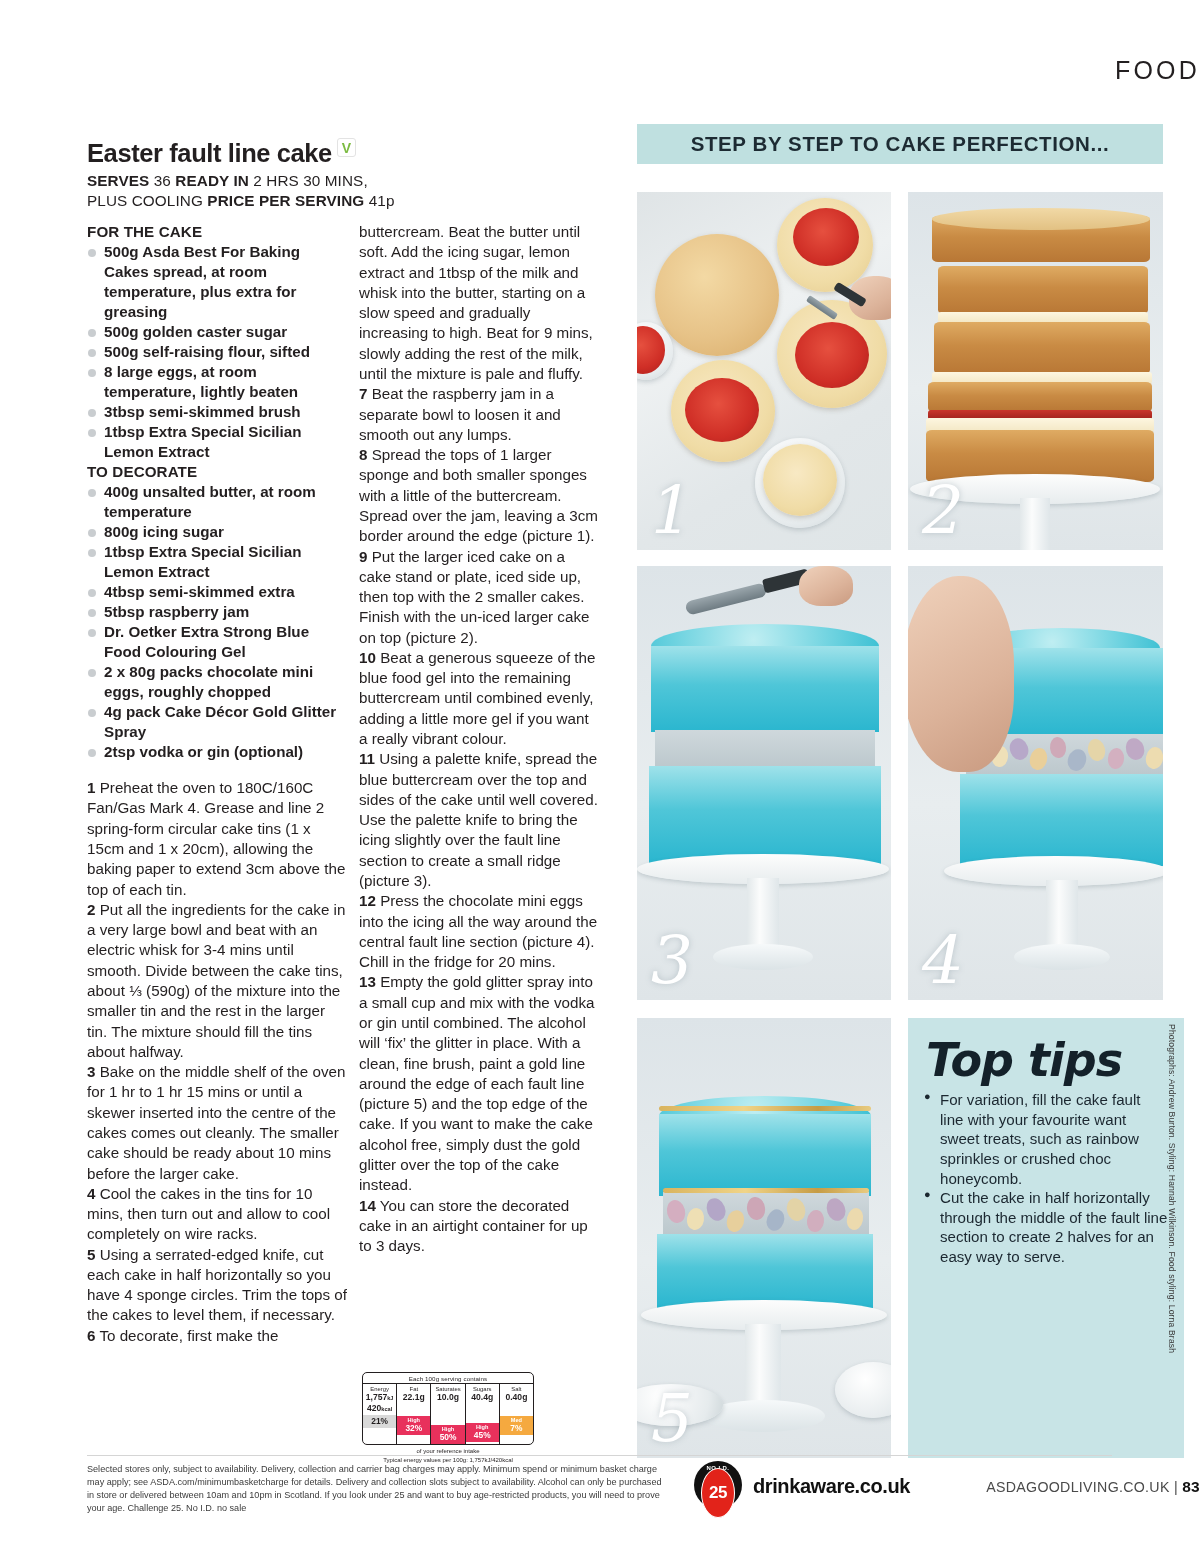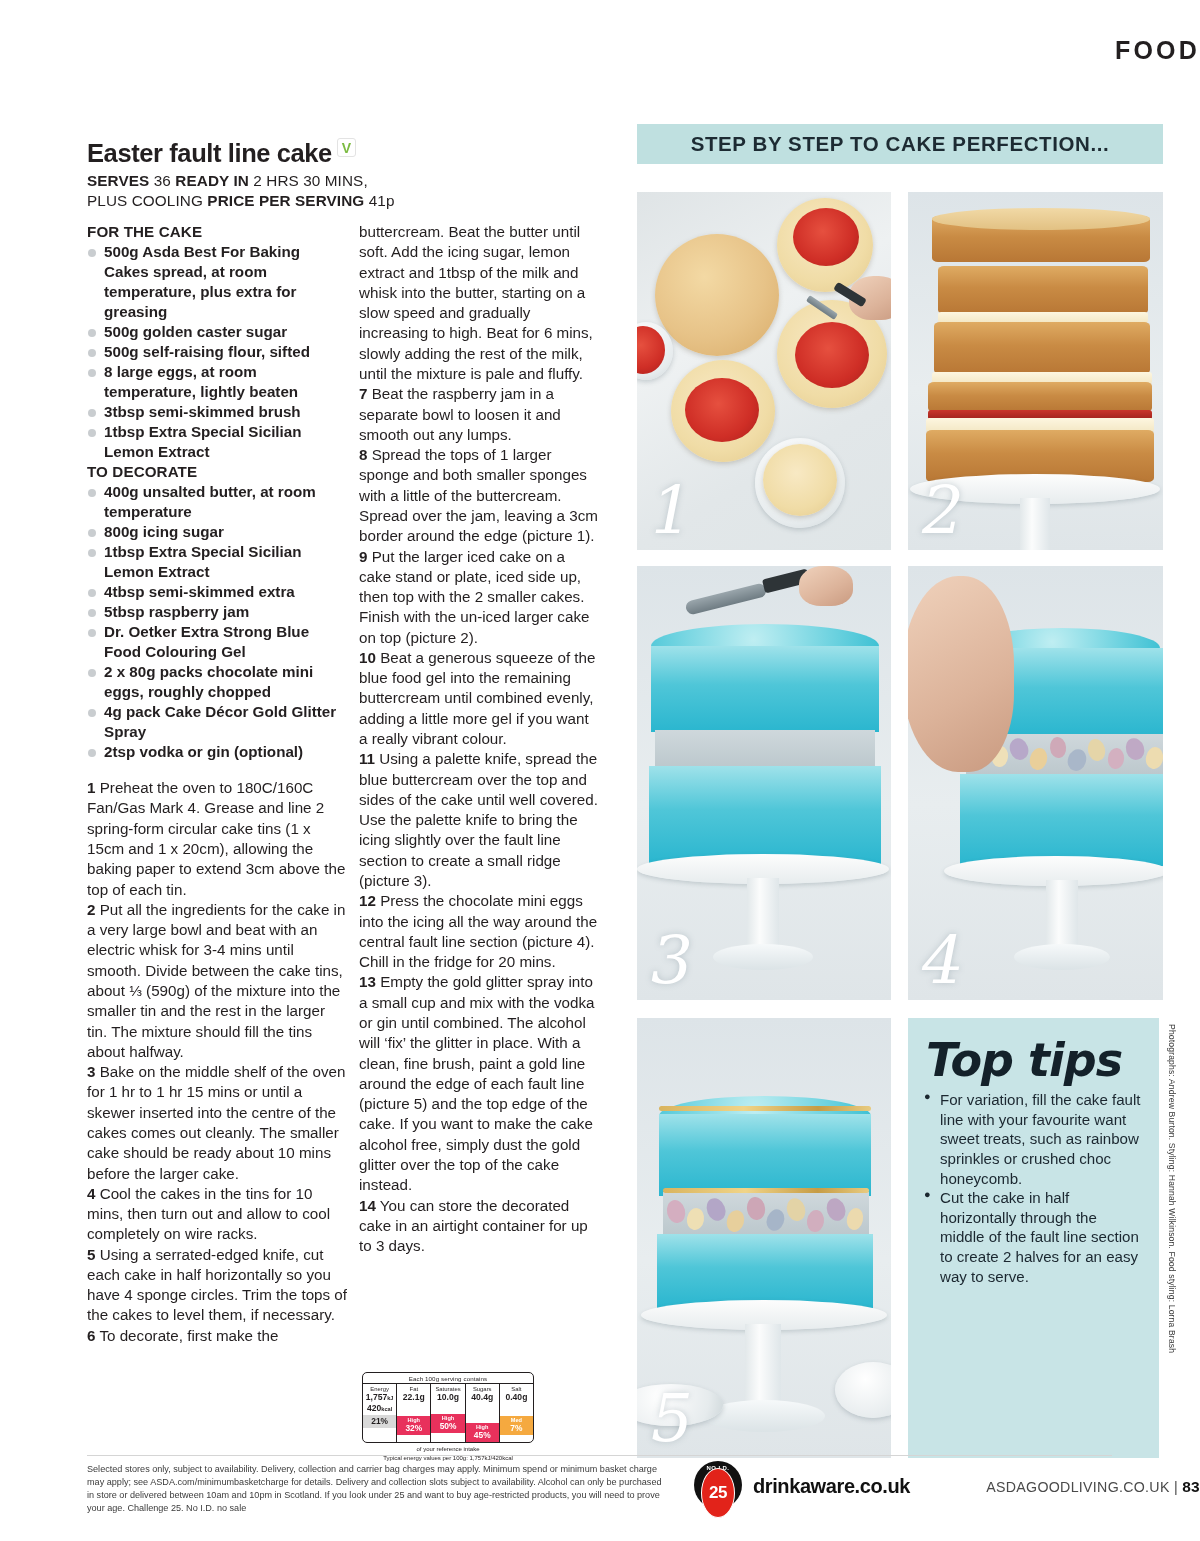--- a/index.html
+++ b/index.html
@@ -7,22 +7,22 @@
     width: 1200px; height: 1541px;
     background: #ffffff;
     font-family: "Liberation Sans", sans-serif;
     color: #231f20;
     overflow: hidden;
   }
   .page { position: relative; width: 1200px; height: 1541px; }
 
   
   .food-header {
-    position: absolute; top: 36px; right: 0px;
-    font-size: 25px; font-weight: bold; letter-spacing: 3.2px;
+    position: absolute; top: 56px; right: 0px;
+    font-size: 25px; font-weight: normal; letter-spacing: 3.2px;
     color: #231f20;
   }
 
   
   .title-block { position: absolute; left: 87px; top: 138px; width: 320px; }
   .recipe-title {
     font-size: 25.5px; font-weight: bold; letter-spacing: -0.4px;
     display: inline-block; vertical-align: middle; color: #231f20;
   }
   .veg-badge {
@@ -183,21 +183,21 @@
   .palette-knife {
     position: absolute; background: linear-gradient(180deg,#9aa6ac,#6f7c83);
     border-radius: 2px;
   }
   .knife-handle {
     position: absolute; background: #2e3437; border-radius: 3px;
   }
 
   
   .tips {
-    position: absolute; left: 908px; top: 1018px; width: 251px; height: 440px;
+    position: absolute; left: 908px; top: 1018px; width: 276px; height: 440px;
     background: #c8e4e6; padding: 18px 16px 10px 16px;
   }
   .tips-title {
     font-family: "DejaVu Sans", sans-serif;
     font-size: 46px; font-weight: bold; font-style: italic;
     letter-spacing: -1px; line-height: 0.96; color: #14212a;
     margin: 2px 0 8px 2px;
   }
   .tips ul { list-style: none; }
   .tips li {
@@ -296,21 +296,21 @@
       <p><b>2</b> <span>Put all the ingredients for the cake in a very large bowl and beat with an electric whisk for 3-4 mins until smooth. Divide between the cake tins, about ⅓ (590g) of the mixture into the smaller tin and the rest in the larger tin. The mixture should fill the tins about halfway.</span></p>
       <p><b>3</b> <span>Bake on the middle shelf of the oven for 1 hr to 1 hr 15 mins or until a skewer inserted into the centre of the cakes comes out cleanly. The smaller cake should be ready about 10 mins before the larger cake.</span></p>
       <p><b>4</b> <span>Cool the cakes in the tins for 10 mins, then turn out and allow to cool completely on wire racks.</span></p>
       <p><b>5</b> <span>Using a serrated-edged knife, cut each cake in half horizontally so you have 4 sponge circles. Trim the tops of the cakes to level them, if necessary.</span></p>
       <p><b>6</b> <span>To decorate, first make the</span></p>
     </div>
   </div>
 
   <div class="col col-2">
     <div class="method">
-      <p>buttercream. Beat the butter until soft. Add the icing sugar, lemon extract and 1tbsp of the milk and whisk into the butter, starting on a slow speed and gradually increasing to high. Beat for 6 mins, slowly adding the rest of the milk, until the mixture is pale and fluffy.</p>
+      <p>buttercream. Beat the butter until soft. Add the icing sugar, lemon extract and 1tbsp of the milk and whisk into the butter, starting on a slow speed and gradually increasing to high. Beat for 9 mins, slowly adding the rest of the milk, until the mixture is pale and fluffy.</p>
       <p><b>7</b> <span>Beat the raspberry jam in a separate bowl to loosen it and smooth out any lumps.</span></p>
       <p><b>8</b> <span>Spread the tops of 1 larger sponge and both smaller sponges with a little of the buttercream. Spread over the jam, leaving a 3cm border around the edge (picture 1).</span></p>
       <p><b>9</b> <span>Put the larger iced cake on a cake stand or plate, iced side up, then top with the 2 smaller cakes. Finish with the un-iced larger cake on top (picture 2).</span></p>
       <p><b>10</b> <span>Beat a generous squeeze of the blue food gel into the remaining buttercream until combined evenly, adding a little more gel if you want a really vibrant colour.</span></p>
       <p><b>11</b> <span>Using a palette knife, spread the blue buttercream over the top and sides of the cake until well covered. Use the palette knife to bring the icing slightly over the fault line section to create a small ridge (picture 3).</span></p>
       <p><b>12</b> <span>Press the chocolate mini eggs into the icing all the way around the central fault line section (picture 4). Chill in the fridge for 20 mins.</span></p>
       <p><b>13</b> <span>Empty the gold glitter spray into a small cup and mix with the vodka or gin until combined. The alcohol will ‘fix’ the glitter in place. With a clean, fine brush, paint a gold line around the edge of each fault line (picture 5) and the top edge of the cake. If you want to make the cake alcohol free, simply dust the gold glitter over the top of the cake instead.</span></p>
       <p><b>14</b> <span>You can store the decorated cake in an airtight container for up to 3 days.</span></p>
     </div>
   </div>
@@ -331,21 +331,21 @@
         <div class="ncell">
           <div class="nm">Fat</div>
           <div class="amt" style="padding-bottom:13px"><span>22.1g</span></div>
           <div class="bandwrap" style="background:#e8315c">
             <div class="band">High</div>
             <div class="pct">32%</div>
           </div>
         </div>
         <div class="ncell">
           <div class="nm">Saturates</div>
-          <div class="amt" style="padding-bottom:11px"><span>10.0g</span></div>
+          <div class="amt" style="padding-bottom:22px"><span>10.0g</span></div>
           <div class="bandwrap" style="background:#e8315c">
             <div class="band">High</div>
             <div class="pct">50%</div>
           </div>
         </div>
         <div class="ncell">
           <div class="nm">Sugars</div>
           <div class="amt" style="padding-bottom:20px"><span>40.4g</span></div>
           <div class="bandwrap" style="background:#e8315c">
             <div class="band">High</div>

